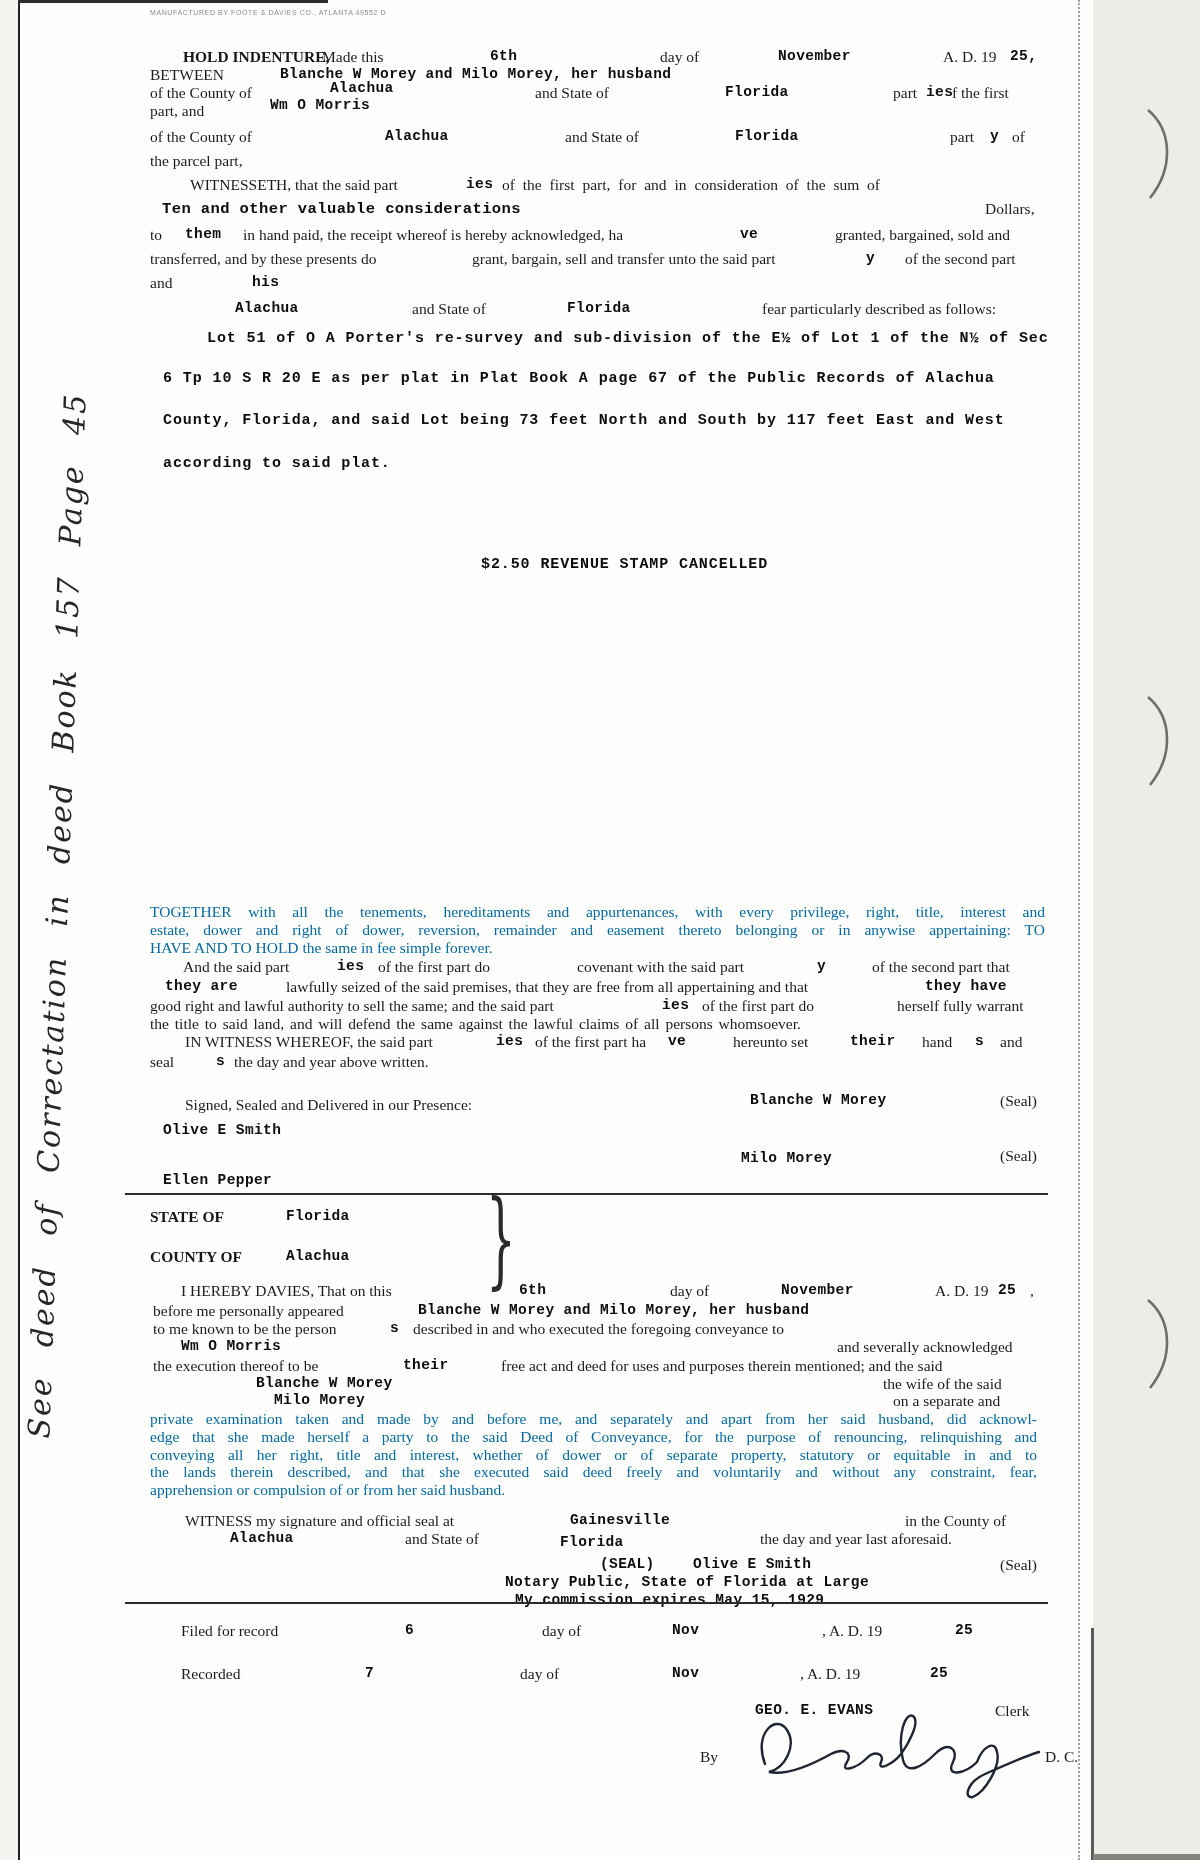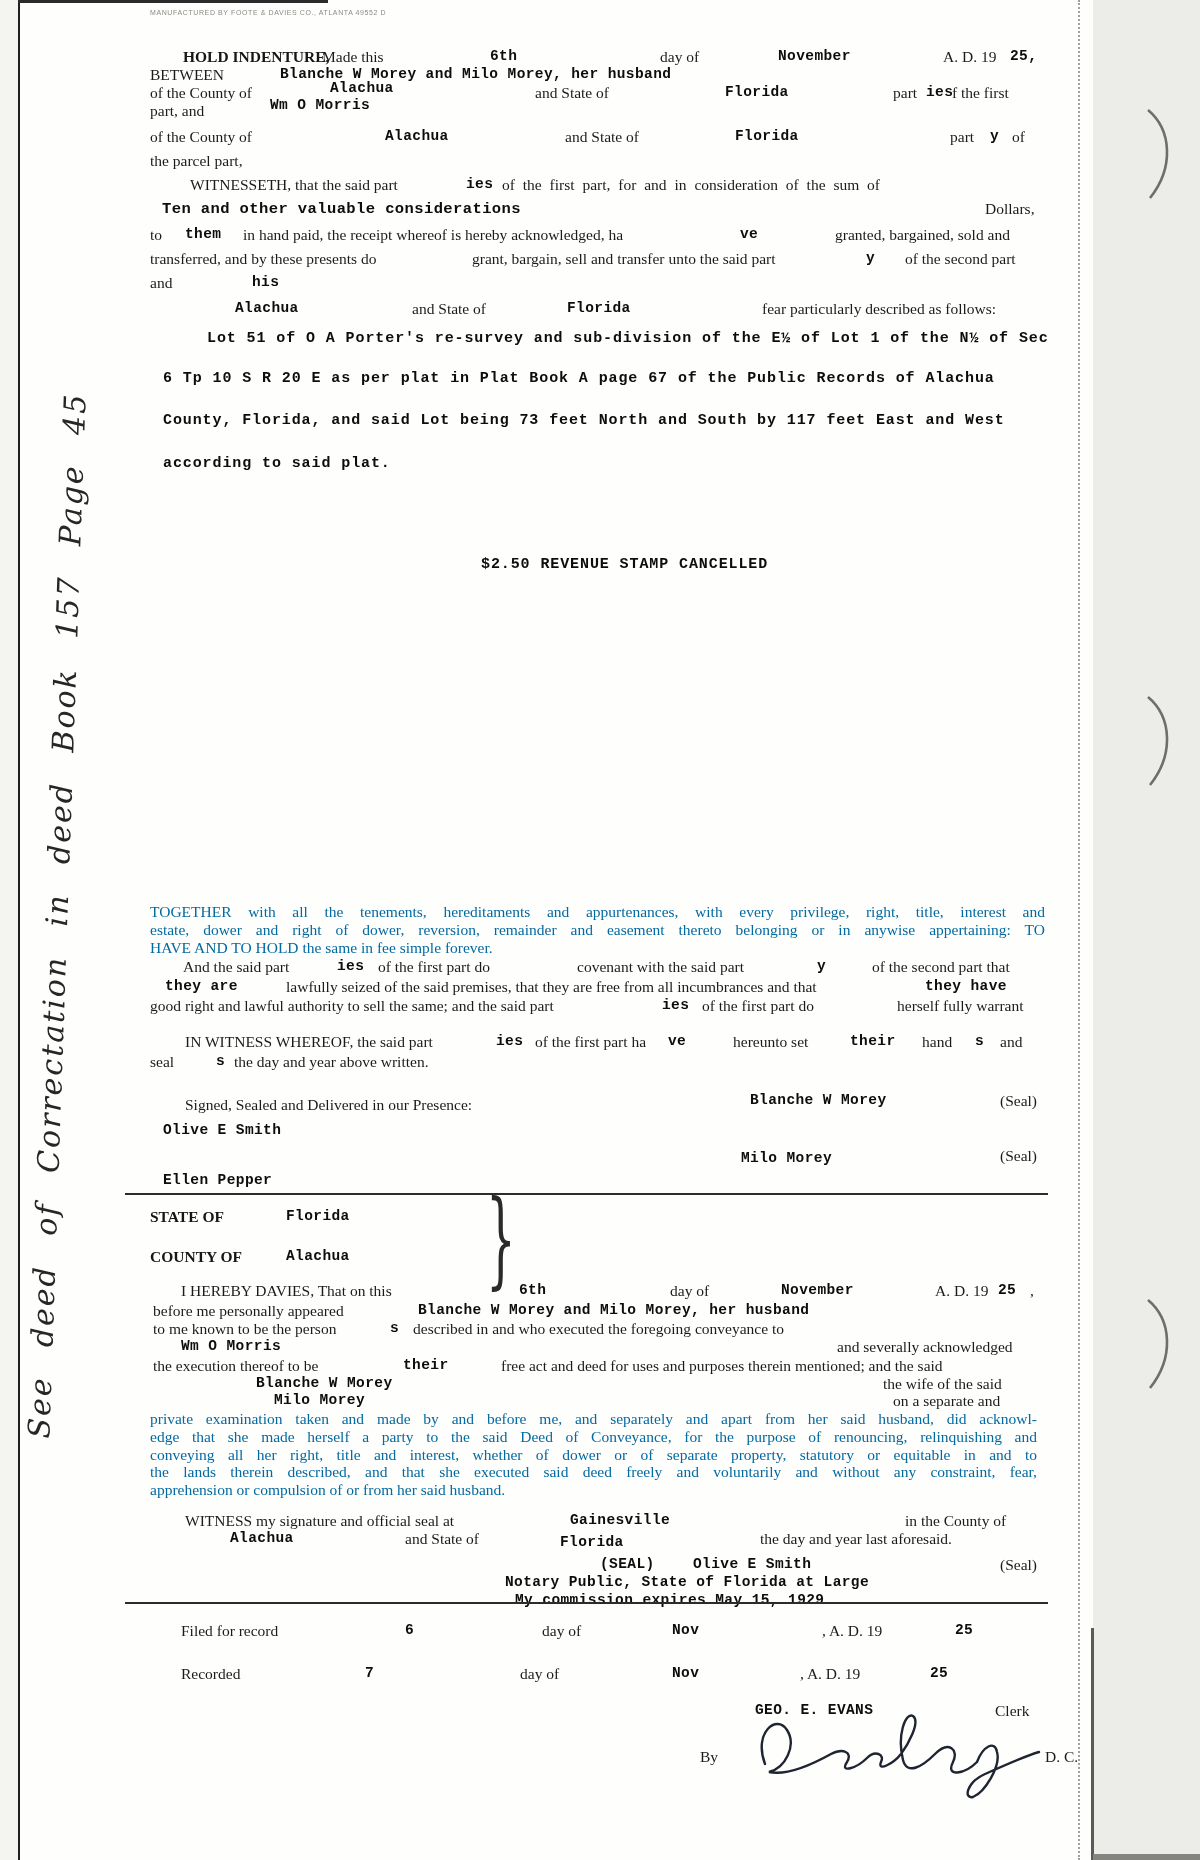--- a/index.html
+++ b/index.html
@@ -144,28 +144,31 @@
   <div class="ln" style="top:958px">
     <span class="p" style="left:183px">And the said part</span>
     <span class="t" style="left:337px">ies</span>
     <span class="p" style="left:378px">of the first part do</span>
     <span class="p" style="left:577px">covenant with the said part</span>
     <span class="t" style="left:817px">y</span>
     <span class="p" style="left:872px">of the second part that</span>
   </div>
   <div class="ln" style="top:978px">
     <span class="t" style="left:165px">they are</span>
-    <span class="p" style="left:286px">lawfully seized of the said premises, that they are free from all incumbrances and that</span>
+    <span class="p" style="left:286px">lawfully seized of the said premises, that they are free from all appertaining and that</span>
     <span class="t" style="left:925px">they have</span>
   </div>
   <div class="ln" style="top:997px">
     <span class="p" style="left:150px">good right and lawful authority to sell the same; and the said part</span>
     <span class="t" style="left:662px">ies</span>
     <span class="p" style="left:702px">of the first part do</span>
     <span class="p" style="left:897px">herself fully warrant</span>
+  </div>
+  <div class="ln" style="top:1015px">
+    <span class="p" style="left:150px;word-spacing:2px">the title to said land, and will defend the same against the lawful claims of all persons whomsoever.</span>
   </div>
   <div class="ln" style="top:1033px">
     <span class="p" style="left:185px">IN WITNESS WHEREOF, the said part</span>
     <span class="t" style="left:496px">ies</span>
     <span class="p" style="left:535px">of the first part ha</span>
     <span class="t" style="left:668px">ve</span>
     <span class="p" style="left:733px">hereunto set</span>
     <span class="t" style="left:850px">their</span>
     <span class="p" style="left:922px">hand</span>
     <span class="t" style="left:975px">s</span>

